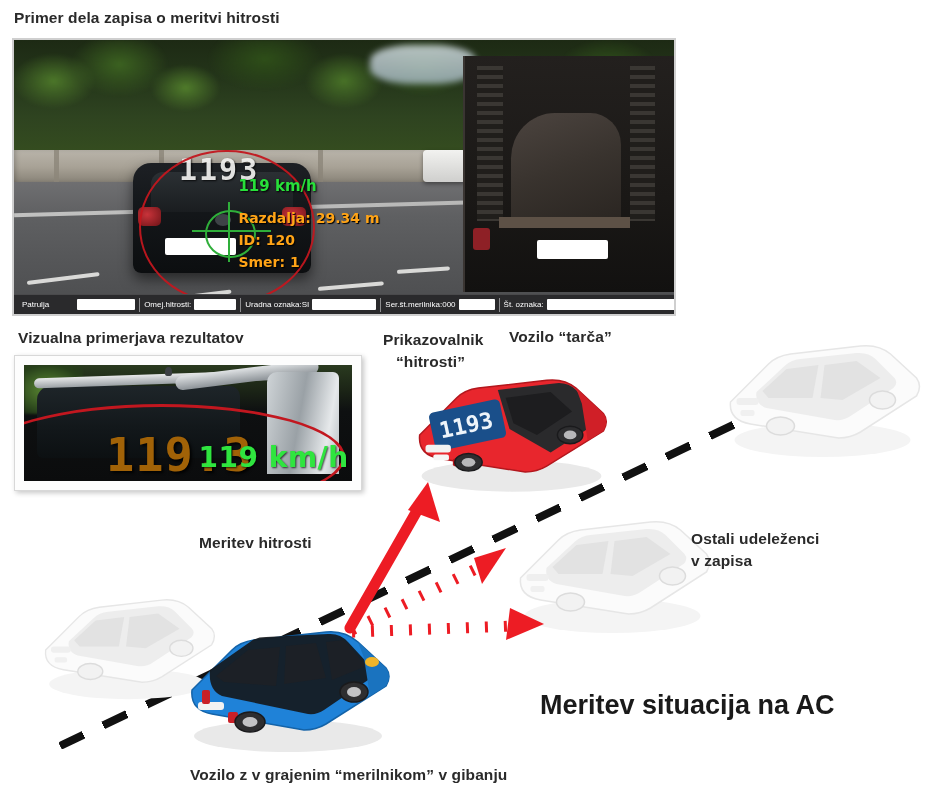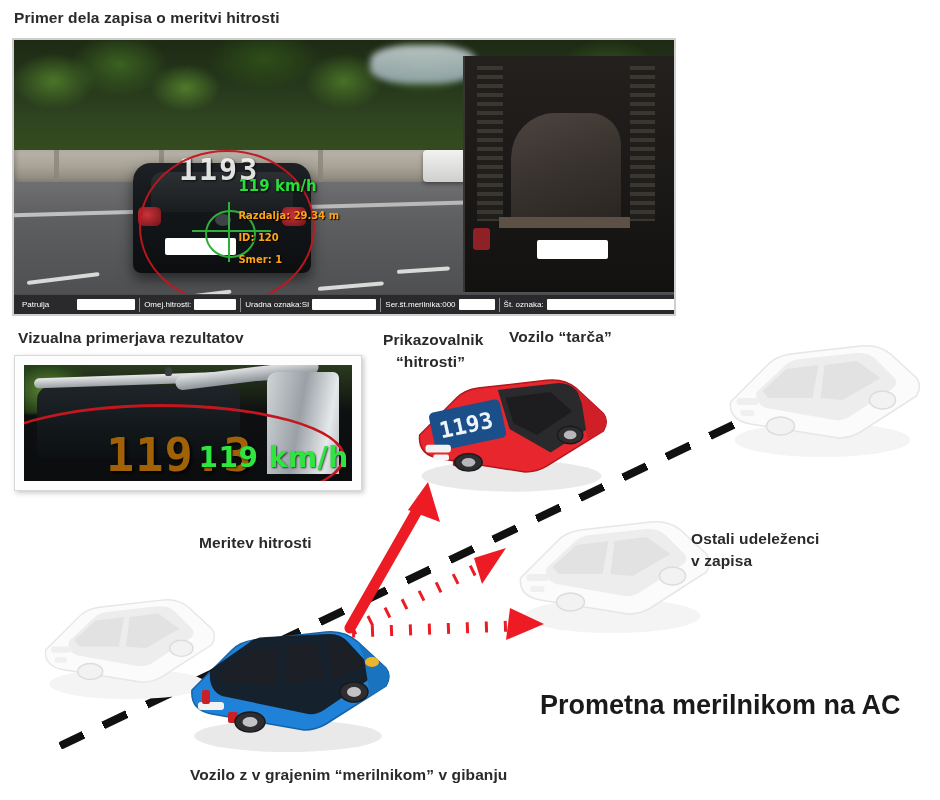--- a/index.html
+++ b/index.html
@@ -97,21 +97,21 @@
   .radar-cross-v{position:absolute;left:32.4%;top:59%;width:2px;height:22%;background:#2fae3a;}
   .radar-cross-h{position:absolute;left:27%;top:69.5%;width:12%;height:2px;background:#2fae3a;}
   .big-digits{position:absolute;left:25%;top:41%;
     font-family:"DejaVu Sans Mono", monospace;font-size:30px;font-weight:700;
     color:#f1f1ef;letter-spacing:2px;
     text-shadow:1px 1px 2px rgba(0,0,0,.8);opacity:.92;}
   .ov-speed{position:absolute;left:34%;top:50%;
     font-family:"DejaVu Sans", sans-serif;font-size:15px;font-weight:700;
     color:#28e03a;text-shadow:1px 1px 2px #000;white-space:nowrap;}
   .ov-line{position:absolute;left:34%;font-family:"DejaVu Sans", sans-serif;
-    font-size:10px;font-weight:700;color:#ffa417;white-space:nowrap;
+    font-size:14px;font-weight:700;color:#ffa417;white-space:nowrap;
     text-shadow:1px 1px 1px #000;}
   .ov-l1{top:62%;}
   .ov-l2{top:70%;}
   .ov-l3{top:78%;}
   
   .databar{position:absolute;left:0;bottom:0;width:100%;height:20px;
     background:#2a2a2c;display:flex;align-items:center;gap:0;padding:0 4px;
     box-sizing:border-box;border-top:1px solid #4a4a4c;}
   .db-cell{display:flex;align-items:center;gap:3px;padding:0 4px;
     border-left:1px solid #8c8c8e;height:14px;}
@@ -360,13 +360,13 @@
 
 <div class="cap" style="left:509px;top:327px;">Vozilo “tarča”</div>
 
 <div class="cap" style="left:199px;top:533px;">Meritev hitrosti</div>
 
 <div class="cap" style="left:691px;top:529px;">Ostali udeleženci</div>
 <div class="cap" style="left:691px;top:551px;">v zapisa</div>
 
 <div class="cap" style="left:190px;top:765px;">Vozilo z v grajenim “merilnikom”  v gibanju</div>
 
-<div class="title-ac">Prometna merilnikom na AC</div>
+<div class="title-ac">Meritev situacija na AC</div>
 
 </body></html>

